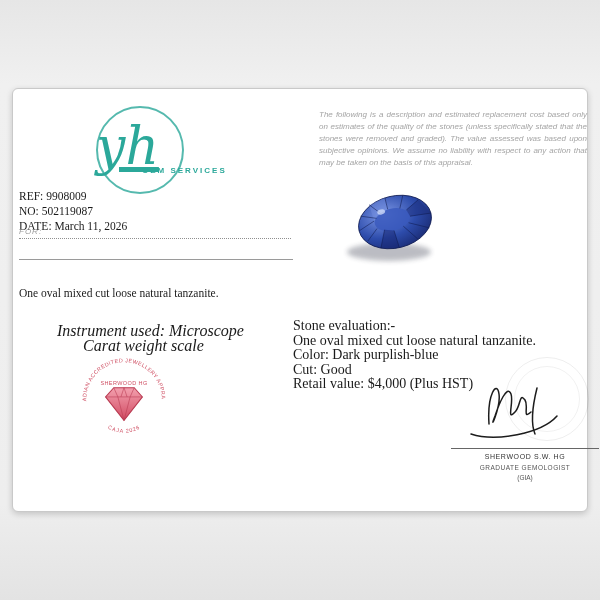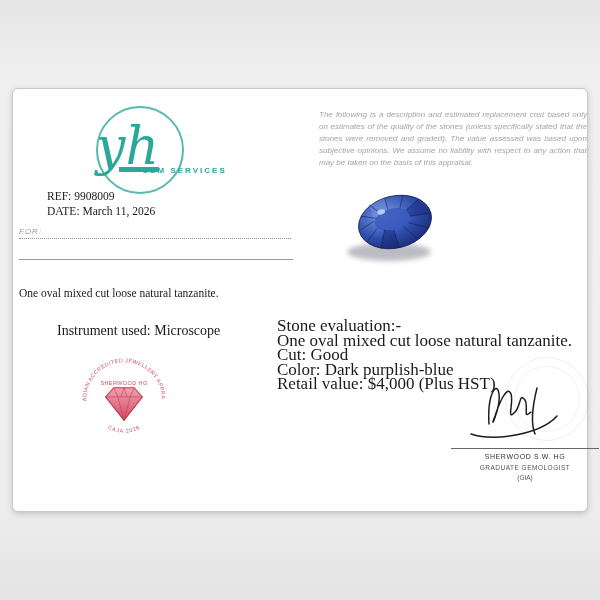--- a/index.html
+++ b/index.html
@@ -22,33 +22,33 @@
                font:italic 52px/88px "DejaVu Serif", serif; text-align:left;text-decoration:underline; }
   .logo-sub { position:absolute; left:46px; top:60px; font:bold 8px "Liberation Sans", sans-serif;
               letter-spacing:2px; white-space:nowrap; }
 
   
   .disclaimer { position:absolute; left:306px; top:20px; width:268px;
                 font:italic 8px/1.5 "Liberation Sans", sans-serif;
                 color:var(--muted,#a4a4a4); text-align:justify; }
 
   
-  .ref { position:absolute; left:6px; top:100px; font-size:11.5px; line-height:15px;margin-left:28px; }
+  .ref { position:absolute; left:6px; top:100px; font-size:11.5px; line-height:15px; }
   .for-row { position:absolute; left:6px; top:138px; width:272px;
              border-bottom:1px dotted #8f8f8f; padding-bottom:2px;
              font:italic 8px "Liberation Sans", sans-serif; color:#9a9a9a; letter-spacing:1px; }
   .rule { position:absolute; left:6px; top:170px; width:274px; border-bottom:1px solid #9a9a9a; }
 
   .description { position:absolute; left:6px; top:198px; font-size:11.5px; }
 
-  .instruments { position:absolute; left:44px; top:234px; font-size:14px; line-height:15px; }
+  .instruments { position:absolute; left:44px; top:234px; font-size:16px; line-height:15px;font-style:italic; }
   .instruments .line2 { padding-left:26px; }
 
   
-  .evaluation { position:absolute; left:264px; top:230px; font-size:17px; line-height:14.6px; }
+  .evaluation { position:absolute; left:280px; top:230px; font-size:14px; line-height:14.6px; }
 
   
   .gem { position:absolute; left:326px; top:95px; width:112px; height:84px; }
 
   
   .seal { position:absolute; left:64px; top:264px; width:94px; height:94px; }
   .seal text { font-family:"Liberation Sans", sans-serif; fill:var(--seal-red,#cf4f63); }
 
   
   .embossed { position:absolute; left:492px; top:268px; width:84px; height:84px;
@@ -77,29 +77,31 @@
     <div class="logo">
       <div class="logo-ring"></div>
       <div class="logo-mono">yh</div>
       <div class="logo-sub">GEM SERVICES</div>
     </div>
 
     <p class="disclaimer">The following is a description and estimated replacement cost based only on estimates of the quality of the stones (unless specifically stated that the stones were removed and graded). The value assessed was based upon subjective opinions. We assume no liability with respect to any action that may be taken on the basis of this appraisal.</p>
 
     <div class="ref">
       <div><span>REF:</span> <span>9908009</span></div>
+      <div><span>NO:</span> <span>502119087</span></div>
       <div><span>DATE:</span> <span>March 11, 2026</span></div>
     </div>
     <div class="for-row">FOR:</div>
     <div class="rule"></div>
 
     <div class="description">One oval mixed cut loose natural tanzanite.</div>
 
     <div class="instruments">
       <div class="line1">Instrument used: Microscope</div>
+      <div class="line2">Carat weight scale</div>
     </div>
 
     <svg class="gem" viewBox="0 0 112 84">
       <defs>
         <radialGradient id="gemG" cx="0.38" cy="0.32" r="0.8">
           <stop offset="0" style="stop-color:var(--gem-light,#7d98e6)"></stop>
           <stop offset="0.55" style="stop-color:var(--gem-mid,#2d4cab)"></stop>
           <stop offset="1" style="stop-color:var(--gem-dark,#17266b)"></stop>
         </radialGradient>
         <filter id="soft" x="-50%" y="-50%" width="200%" height="200%">
@@ -114,22 +116,22 @@
         <polygon points="72,36 70,29 84,22 93,38" fill="#1b2d7c" opacity="0.5"></polygon>
         <polygon points="44,43 53,46 54,64 36,60" fill="#14226b" opacity="0.45"></polygon>
         <path d="M19,38 L36,32 M24,24 L39,30 M35,15 L44,26 M52,12 L52,24 M70,14 L64,26 M84,22 L70,29 M93,38 L72,36 M88,52 L69,42 M74,60 L63,44 M54,64 L53,46 M36,60 L44,43 M25,50 L37,40" stroke="#0e1a4e" stroke-width="0.9" opacity="0.55" fill="none"></path>
         <ellipse cx="45" cy="25" rx="4" ry="2.5" fill="#cdd9f7" opacity="0.8"></ellipse>
       </g>
     </svg>
 
     <div class="evaluation">
       <div>Stone evaluation:-</div>
       <div>One oval mixed cut loose natural tanzanite.</div>
+      <div>Color: Dark purplish-blue</div>
       <div>Cut: Good</div>
-      <div>Color: Dark purplish-blue</div>
       <div>Retail value: $4,000 (Plus HST)</div>
     </div>
 
     <svg class="seal" viewBox="0 0 92 92">
       <defs>
         <linearGradient id="sealGrad" x1="0" y1="0" x2="0" y2="1">
           <stop offset="0" stop-color="#f3a0ae"></stop>
           <stop offset="1" stop-color="#d14a62"></stop>
         </linearGradient>
         <path id="arcTop" d="M 9 46 A 37 37 0 0 1 83 46" fill="none"></path>

